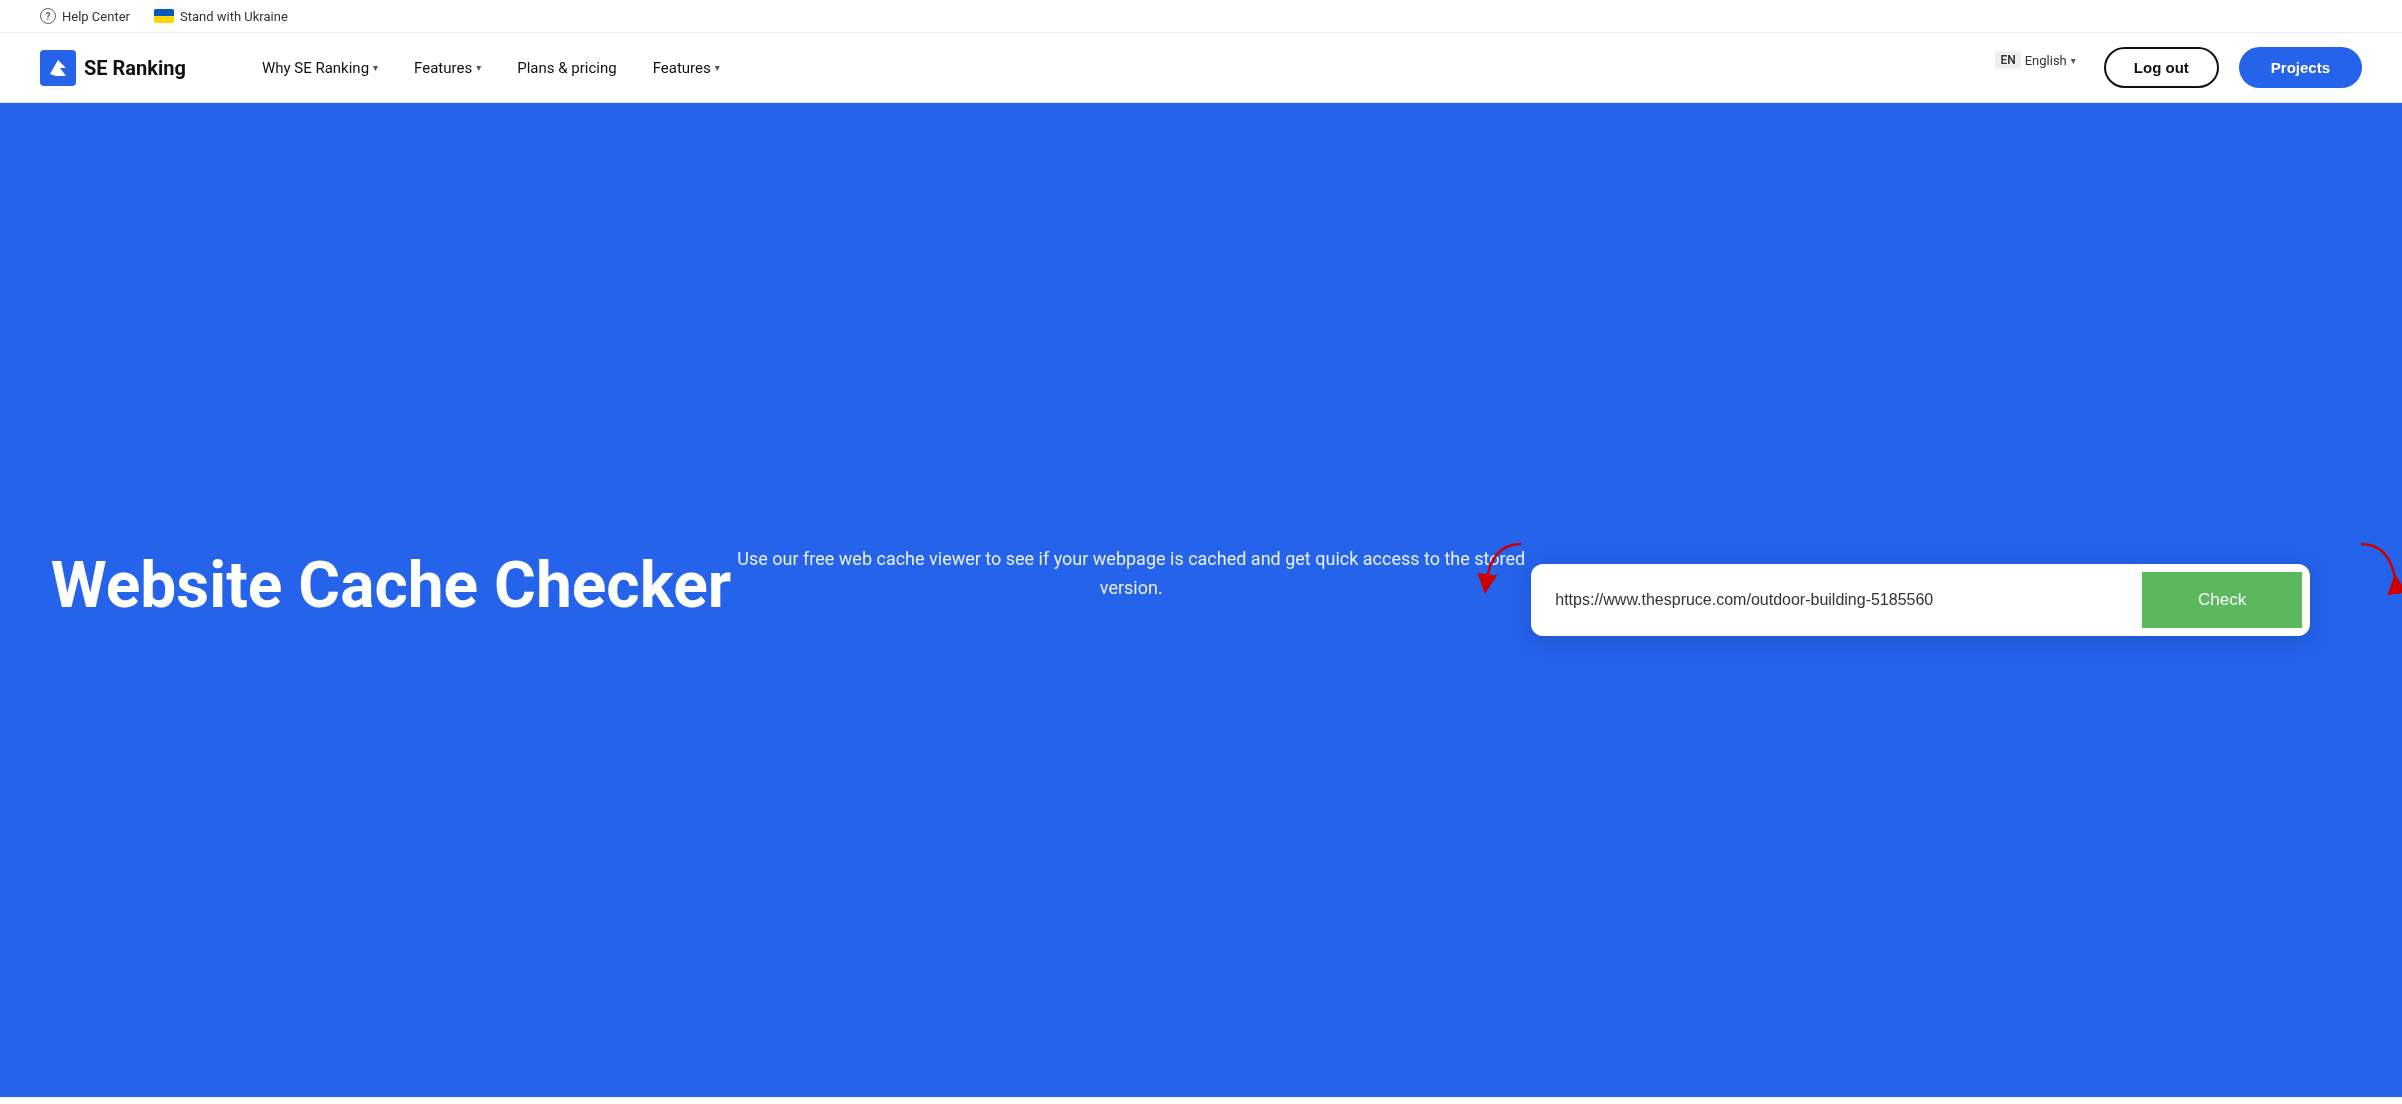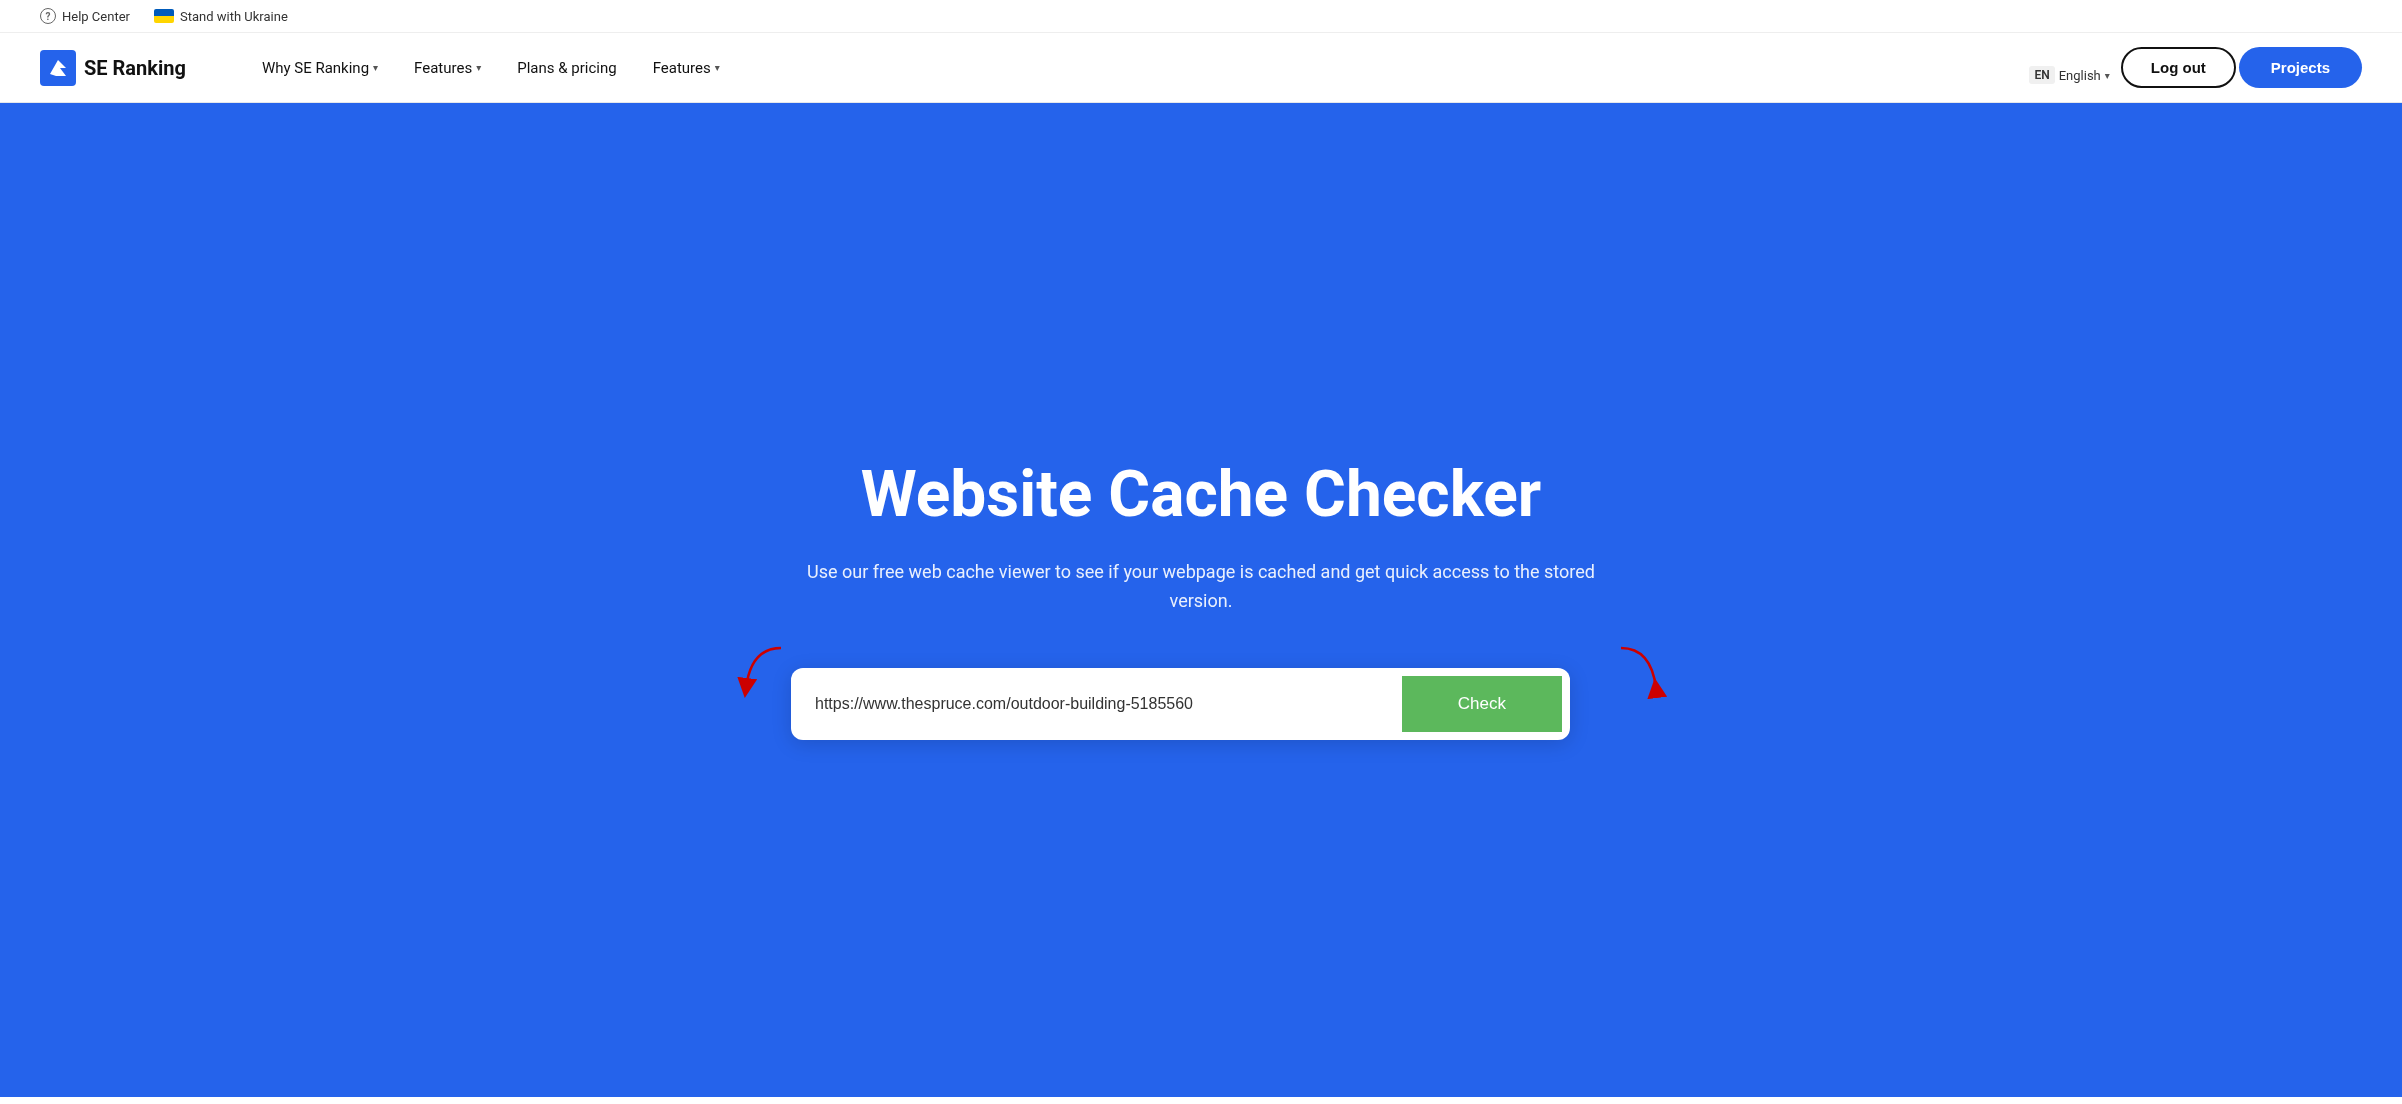--- a/index.html
+++ b/index.html
@@ -107,22 +107,22 @@
       white-space: nowrap;
     }
 
     .chevron-down {
       font-size: 10px;
       color: #555;
     }
 
     .nav-actions {
       display: flex;
-      align-items: flex-end;
-      gap: 3px;
+      align-items: flex-start;
+      gap: 20px;
       margin-left: auto;
     }
 
     .lang-selector {
       display: flex;
       align-items: center;
       gap: 4px;
       font-size: 13px;
       color: #333;
       cursor: pointer;
@@ -158,21 +158,21 @@
       font-weight: 600;
       cursor: pointer;
       border: none;
     }
 
     
     .hero {
       background: #2563EB;
       min-height: calc(100vh - 110px);
       display: flex;
-      flex-direction: column;
+      flex-direction: row;
       align-items: center;
       justify-content: center;
       padding: 60px 40px;
       position: relative;
     }
 
     .hero-title {
       font-size: 64px;
       font-weight: 700;
       color: #fff;

